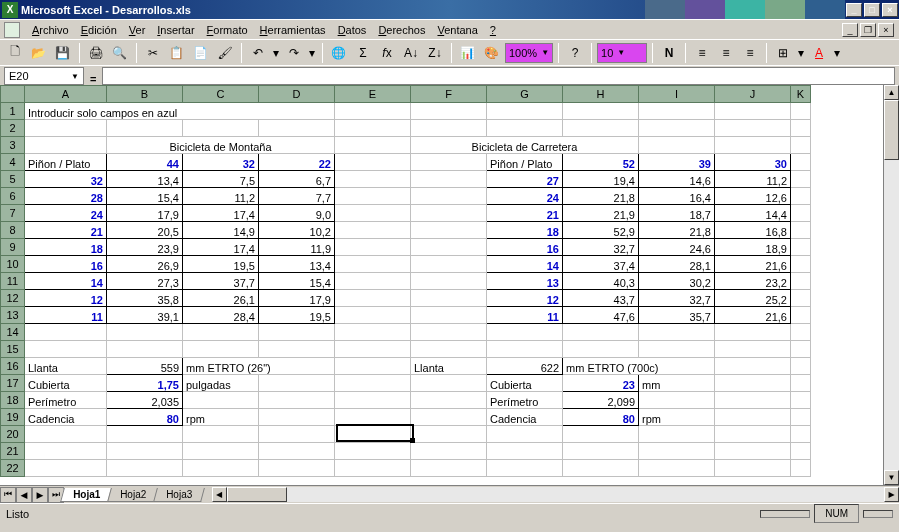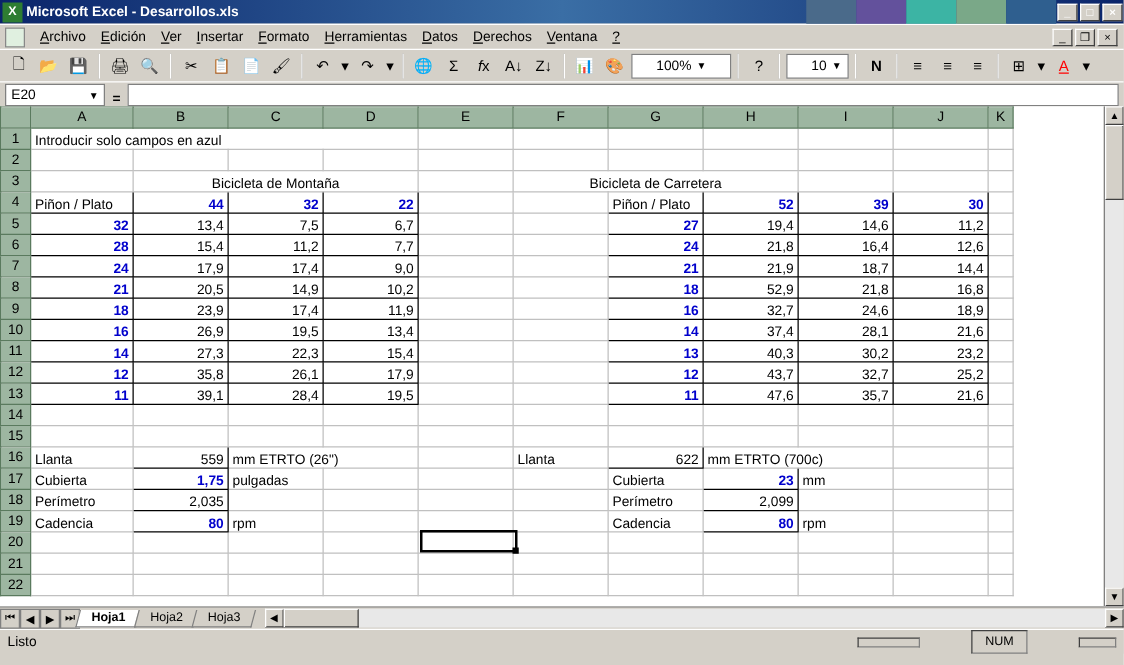--- a/index.html
+++ b/index.html
@@ -18,21 +18,21 @@
 .menubar { background: #d4d0c8; height: 20px; display: flex; align-items: center; padding: 0 4px; border-top: 1px solid #fff; }
 .menubar .doc-icon { width: 16px; height: 16px; background: #e0f0e0; border: 1px solid #888; margin-right: 6px; }
 .menubar .menu-item { padding: 2px 6px; cursor: default; }
 .menubar .menu-item u { text-decoration: underline; }
 .doc-win-controls { margin-left: auto; display: flex; }
 
 
 .toolbar { background: #d4d0c8; height: 26px; display: flex; align-items: center; padding: 0 4px; border-top: 1px solid #fff; gap: 2px; }
 .tbtn { width: 22px; height: 22px; border: 1px solid transparent; display: flex; align-items: center; justify-content: center; font-size: 12px; cursor: default; }
 .tsep { width: 1px; height: 20px; background: #808080; margin: 0 3px; border-right: 1px solid #fff; }
-.tcombo { height: 20px; border: 1px solid #808080; background: #ffffff; display: flex; align-items: center; padding: 0 19px; font-size: 11px; }
+.tcombo { height: 20px; border: 1px solid #808080; background: #d946ef; display: flex; align-items: center; padding: 0 3px; font-size: 11px; }
 .tcombo .arrow { margin-left: 4px; font-size: 8px; }
 
 
 .formulabar { background: #d4d0c8; height: 20px; display: flex; align-items: flex-end; padding: 0 4px; border-top: 1px solid #fff; }
 .namebox { width: 80px; height: 18px; background: white; border: 1px solid #808080; padding: 0 4px; display: flex; align-items: center; justify-content: space-between; }
 .namebox .arrow { font-size: 8px; }
 .fx-eq { margin: 0 6px; font-weight: bold; }
 .formula-input { flex: 1; height: 18px; background: white; border: 1px solid #808080; }
 
 
@@ -63,21 +63,21 @@
 .tabrow { background: #d4d0c8; height: 18px; display: flex; align-items: center; border-top: 1px solid #808080; }
 .tabnav { display:flex; }
 .tabnavbtn { width:16px; height:16px; background:#d4d0c8; border:1px solid #808080; font-size:9px; display:flex; align-items:center; justify-content:center; }
 .sheettab { padding: 1px 10px; background:#d4d0c8; border:1px solid #808080; border-top:none; font-size:10px; transform: skew(-15deg); margin-left:-2px; }
 .sheettab.active { background: white; font-weight: bold; }
 .sheettab span { display:inline-block; transform: skew(15deg); }
 .hscroll { flex:1; display:flex; align-items:center; background:#e8e8e8; margin-left: 8px; }
 .hscroll .sbthumb { width:60px; height:15px; background:#d4d0c8; border:1px solid #fff; border-right-color:#404040; border-bottom-color:#404040; }
 
 
-.statusbar { background: #d4d0c8; height: 20px; display: flex; align-items: center; padding: 0 6px; border-top: 1px solid #fff; font-size: 11px; gap: 37px; }
+.statusbar { background: #d4d0c8; height: 20px; display: flex; align-items: center; padding: 0 6px; border-top: 1px solid #fff; font-size: 11px; }
 .statusbar .cell { border: 1px solid #808080; border-top-color:#404040; border-left-color:#404040; padding: 3px 10px; margin-left: 4px; font-size:10px; }
 .statusbar .spacer { flex: 1; }
 </style>
 </head>
 <body>
 
 <div class="titlebar">
   <div class="app-icon">X</div>
   <span class="title-text">Microsoft Excel - Desarrollos.xls</span>
   <div class="color-bars">
@@ -348,21 +348,21 @@
             <td class="num bord">28,1</td>
             <td class="num bord">21,6</td>
             <td class=""></td>
           </tr>
         </tbody>
         <tbody>
           <tr>
             <th class="rownum">11</th>
             <td class="num blue bord">14</td>
             <td class="num bord">27,3</td>
-            <td class="num bord">22,3</td>
+            <td class="num bord">37,7</td>
             <td class="num bord">15,4</td>
             <td class=""></td>
             <td class=""></td>
             <td class="num blue bord">13</td>
             <td class="num bord">40,3</td>
             <td class="num bord">30,2</td>
             <td class="num bord">23,2</td>
             <td class=""></td>
           </tr>
         </tbody>

